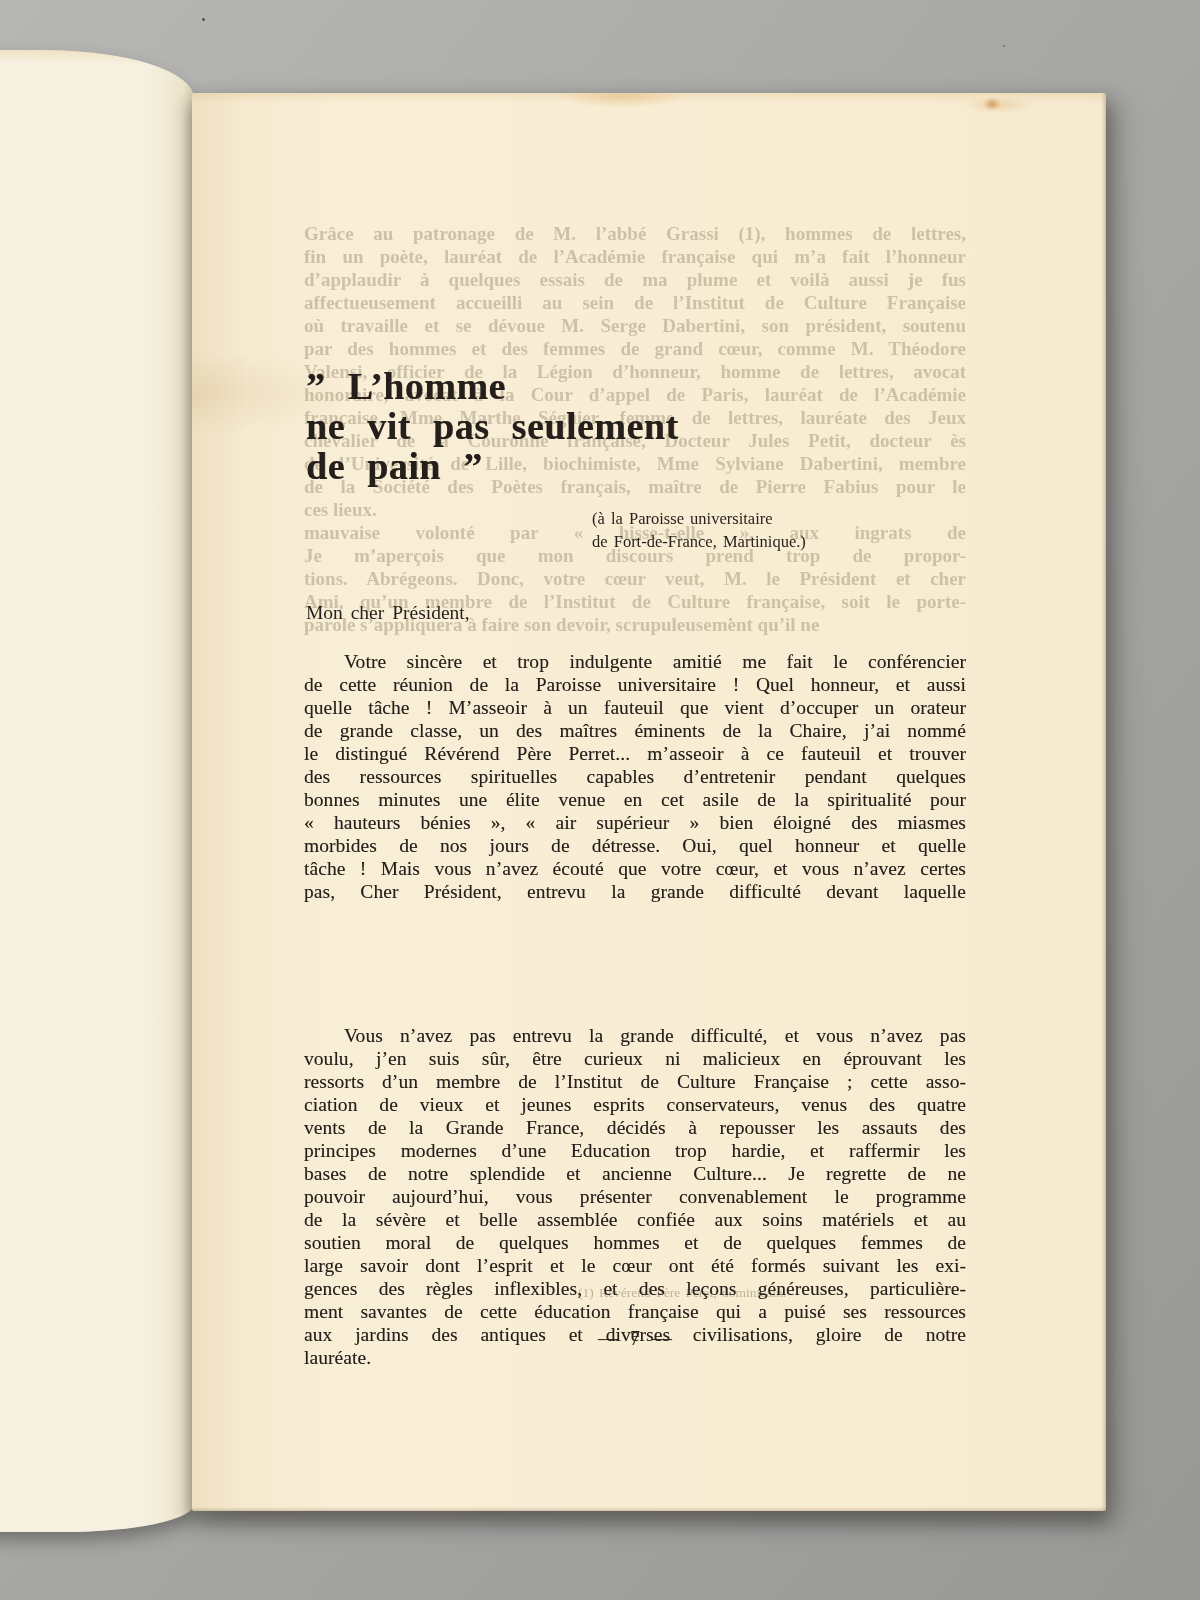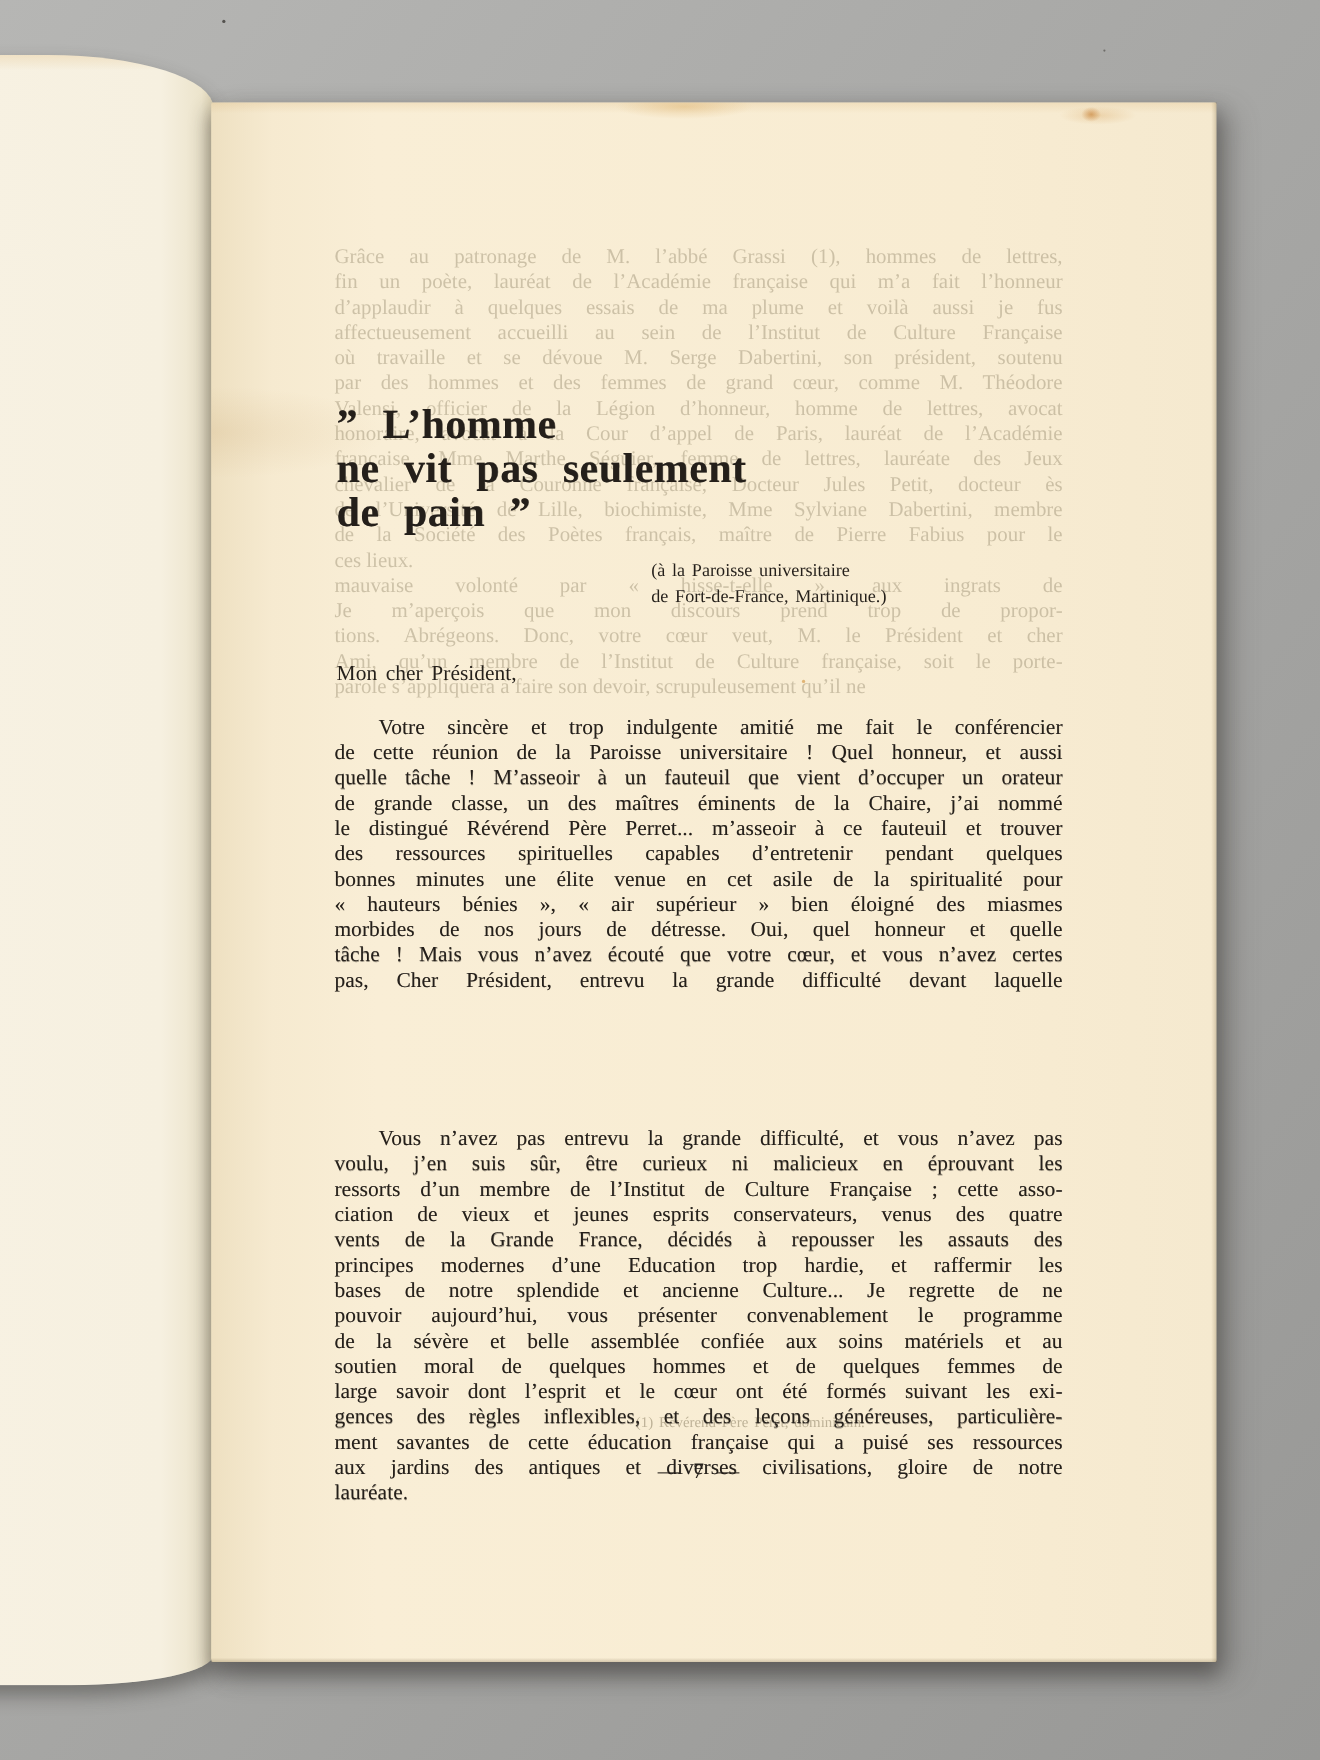--- a/index.html
+++ b/index.html
@@ -51,21 +51,21 @@
     font-size:38px; font-weight:bold; line-height:40px;
     word-spacing:.32em; letter-spacing:.5px;
     text-shadow:.4px .4px .5px rgba(30,26,20,.55);
   }
   .dedication { left:592px; top:507px; width:300px; font-size:16.5px; line-height:23px; word-spacing:2px; }
   .salutation { left:306px; top:602px; font-size:19.5px; word-spacing:3px; }
   .body-par  { left:304px; width:662px; font-size:19.4px; line-height:23px; letter-spacing:.1px;
                text-shadow:.25px .25px .3px rgba(30,26,20,.4); }
   #par1 { top:650px; }
   #par2 { top:1024px; }
-  .ghost-par { left:304px; width:662px; font-size:19px; line-height:23px; }
+  .ghost-par { left:304px; width:662px; font-size:19px; line-height:23px;font-weight:bold; }
   #ghostA { top:222px; }
   #ghostB { top:521px; }
   .ghost-footnote { left:530px; top:1285px; font-size:13.5px; opacity:.55; filter:blur(.3px); word-spacing:2px;margin-left:48px; }
   .folio { left:304px; top:1327px; width:662px; font-size:20px; text-align:center; word-spacing:7px; }
 
   .speck { position:absolute; border-radius:50%; z-index:5; }
   .speck.s1 { left:202px; top:18px; width:3px; height:3px; background:rgba(60,58,54,.8); }
   .speck.s2 { left:1003px; top:45px; width:2px; height:2px; background:rgba(70,68,64,.6); }
   .speck.s3 { left:729px; top:618px; width:3px; height:3px; background:rgba(205,135,40,.55); }
 </style>

